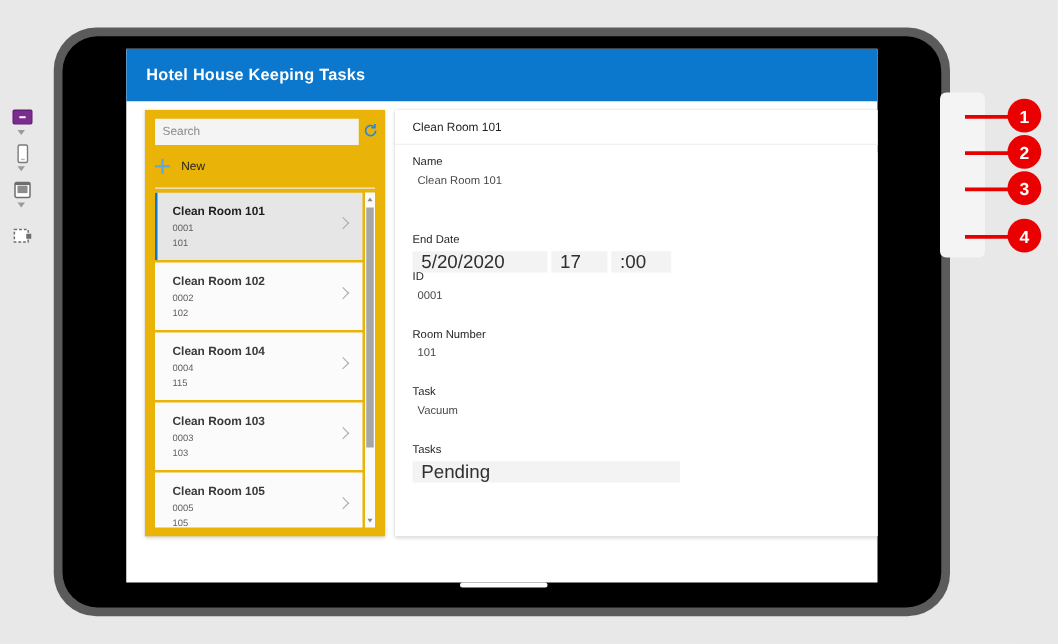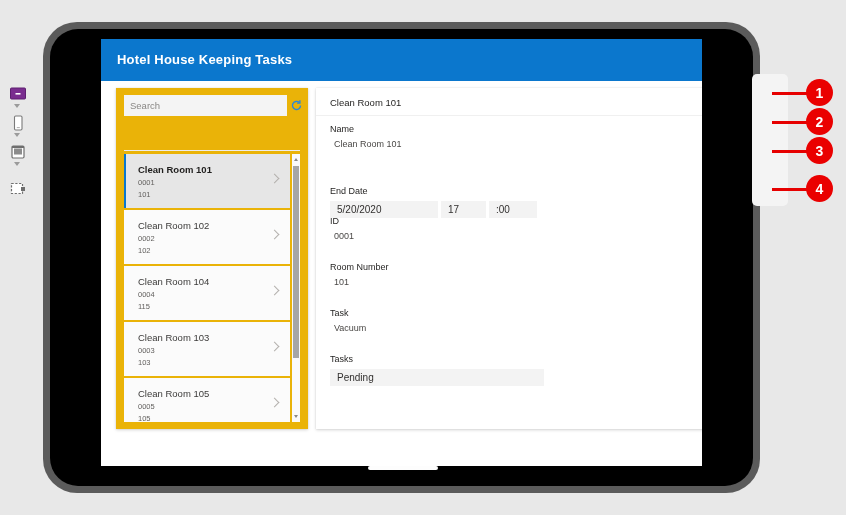--- a/index.html
+++ b/index.html
@@ -106,21 +106,21 @@
   .list-item.selected { background: #e6e6e6; }
   .list-item.selected::before {
     content:''; position:absolute; left:0; top:0;
     width:2px; height:54px; background:#0b77cd;
   }
   .li-title {
     position: absolute; left: 14px; top: 10px;
     font-size: 9.5px; font-weight: bold; color: #201f1e;
     white-space: nowrap;
   }
-  .list-item:not(.selected) .li-title { font-weight: normal; color:#3b3a39; }
+  .list-item:not(.selected) .li-title { font-weight: bold; color:#3b3a39; }
   .li-id {
     position: absolute; left: 14px; top: 24px;
     font-size: 7.5px; color: #605e5c;
   }
   .li-room {
     position: absolute; left: 14px; top: 36px;
     font-size: 7.5px; color: #605e5c;
   }
   .chev {
     position: absolute; right: 12px; top: 21px;
@@ -176,21 +176,21 @@
     font-size: 9px; font-weight: normal; color: #201f1e;
     display: block; margin-bottom: 5px;
   }
   .field-value {
     display: block; font-size: 9px; color: #4a4846;
     padding-left: 4px;
   }
   .field-box {
     display: inline-block;
     background: #f3f3f3; height: 17px; line-height: 17px;
-    font-size: 10px; color: #32302f; padding: 0 7px;
+    font-size: 15px; color: #32302f; padding: 0 7px;
     vertical-align: top;
   }
   .date-row { display: flex; gap: 3px; }
 
   
   .callout-panel {
     position: absolute; left: 752px; top: 74px;
     width: 36px; height: 132px;
     background: #f4f4f4;
     border-radius: 5px;
@@ -237,20 +237,24 @@
       <div class="search-row">
         <input class="search-input" type="text" placeholder="Search" style="">
         <span class="refresh-icon">
           <svg width="13" height="13" viewBox="0 0 16 16">
             <path d="M13 8a5 5 0 1 1-1.6-3.7" fill="none" stroke="#2b88d8" stroke-width="1.7"></path>
             <path d="M12.2 1.4 L12.2 5.1 L8.6 5.1" fill="none" stroke="#2b88d8" stroke-width="1.7"></path>
           </svg>
         </span>
       </div>
 
+      <div class="new-row">
+        <span class="plus-icon"></span>
+        <span class="new-label">New</span>
+      </div>
 
       <div class="list-sep"></div>
 
       <div class="list-scroll">
         <div class="list-item selected">
           <span class="li-title">Clean Room 101</span>
           <span class="li-id">0001</span>
           <span class="li-room">101</span>
           <span class="chev"></span>
         </div>

